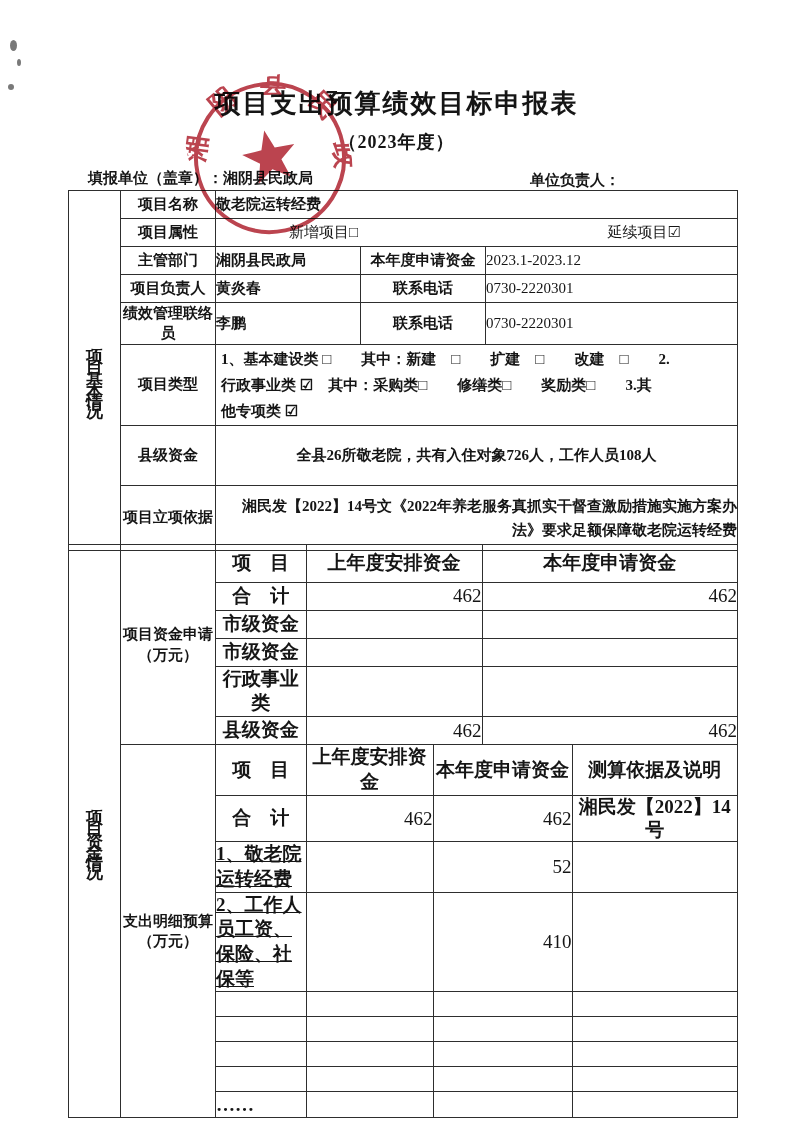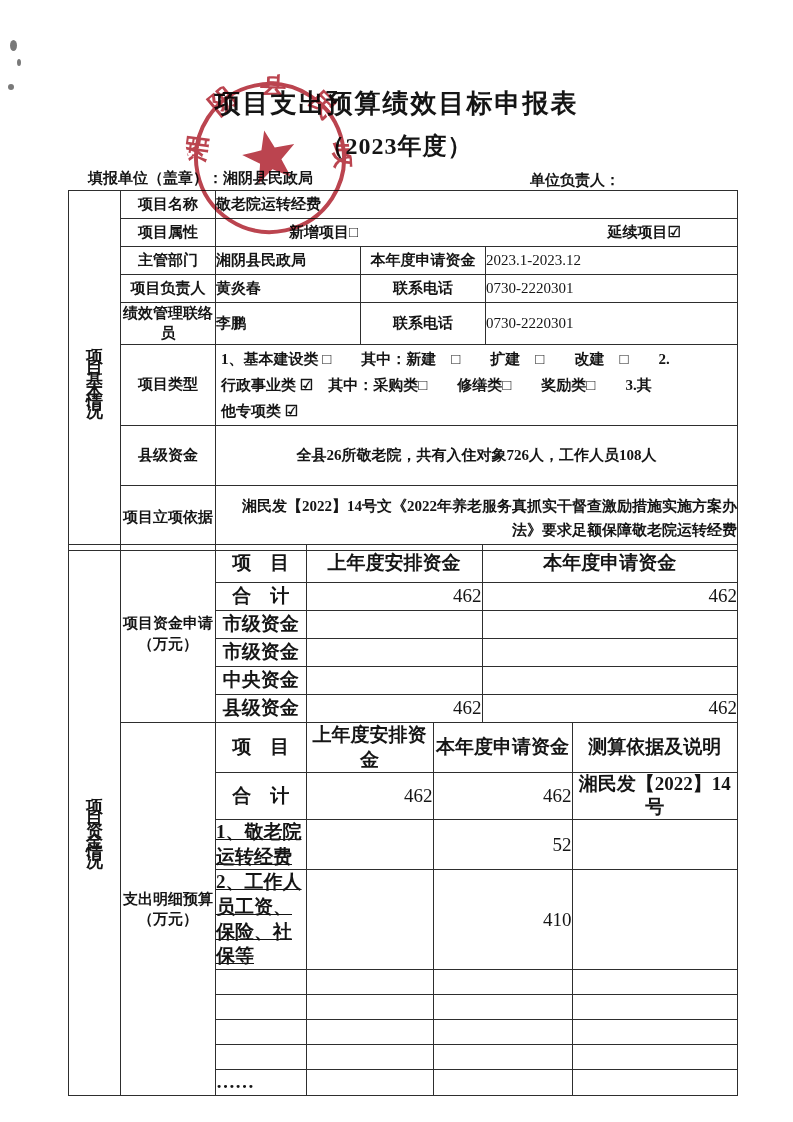--- a/index.html
+++ b/index.html
@@ -3,32 +3,32 @@
 <meta charset="utf-8">
 <style>
   html,body{margin:0;padding:0;}
   body{
     width:793px;height:1122px;background:#ffffff;position:relative;
     font-family:"Liberation Serif","DejaVu Serif",serif;color:#151515;
     overflow:hidden;
   }
   .abs{position:absolute;}
   .title{top:86px;left:0;width:100%;text-align:center;font-size:26px;font-weight:bold;letter-spacing:2px;}
-  .subtitle{top:130px;left:0;width:100%;text-align:center;font-size:24px;font-weight:bold;letter-spacing:1px;}
+  .subtitle{top:130px;left:0;width:100%;text-align:center;font-size:18px;font-weight:bold;letter-spacing:1px;}
   .fill-unit{top:169px;left:88px;font-size:15px;font-weight:bold;}
   .unit-head{top:171px;left:530px;font-size:15px;font-weight:bold;}
 
   table.tbl{position:absolute;left:68px;width:670px;border-collapse:collapse;table-layout:fixed;}
   .tbl td{border:1.5px solid #2e2e2e;font-size:15px;vertical-align:middle;padding:0;}
   .lbl{font-weight:bold;text-align:center;line-height:1.35;padding:0 7px;}
   .center{text-align:left;}
   .bold{font-weight:bold;}
   td.vhead{text-align:center;vertical-align:middle;}
   .vtext{writing-mode:vertical-rl;text-orientation:upright;letter-spacing:11px;font-weight:bold;font-size:17px;display:inline-block;}
-  .attr-row{display:flex;justify-content:space-between;padding:0 56px 0 73px;font-weight:bold;}
+  .attr-row{display:flex;justify-content:space-between;padding:0 56px 0 73px;font-weight:normal;}
   .type-box{padding:1px 5px;font-weight:bold;line-height:26px;font-size:15px;}
   .overview{padding:0 7px;font-weight:bold;text-align:center;}
   .basis{text-align:right;font-weight:bold;line-height:1.6;padding:0 12px;}
 
   table.nest{width:100%;border-collapse:collapse;table-layout:fixed;}
   .nest td{border:1.5px solid #2e2e2e;font-size:19px;vertical-align:middle;}
   .nest tr:first-child>td{border-top:none;}
   .nest tr:last-child>td{border-bottom:none;}
   .nest td:first-child{border-left:none;}
   .nest td:last-child{border-right:none;}
@@ -157,21 +157,21 @@
           <td class="hdr">市级资金</td>
           <td class="num"></td>
           <td class="num"></td>
         </tr>
         <tr style="height:28px">
           <td class="hdr">市级资金</td>
           <td class="num"></td>
           <td class="num"></td>
         </tr>
         <tr style="height:28px">
-          <td class="hdr">中央资金</td>
+          <td class="hdr">行政事业类</td>
           <td class="num"></td>
           <td class="num"></td>
         </tr>
         <tr style="height:28px">
           <td class="hdr">县级资金</td>
           <td class="num">462</td>
           <td class="num">462</td>
         </tr>
       </tbody>
           </table>

